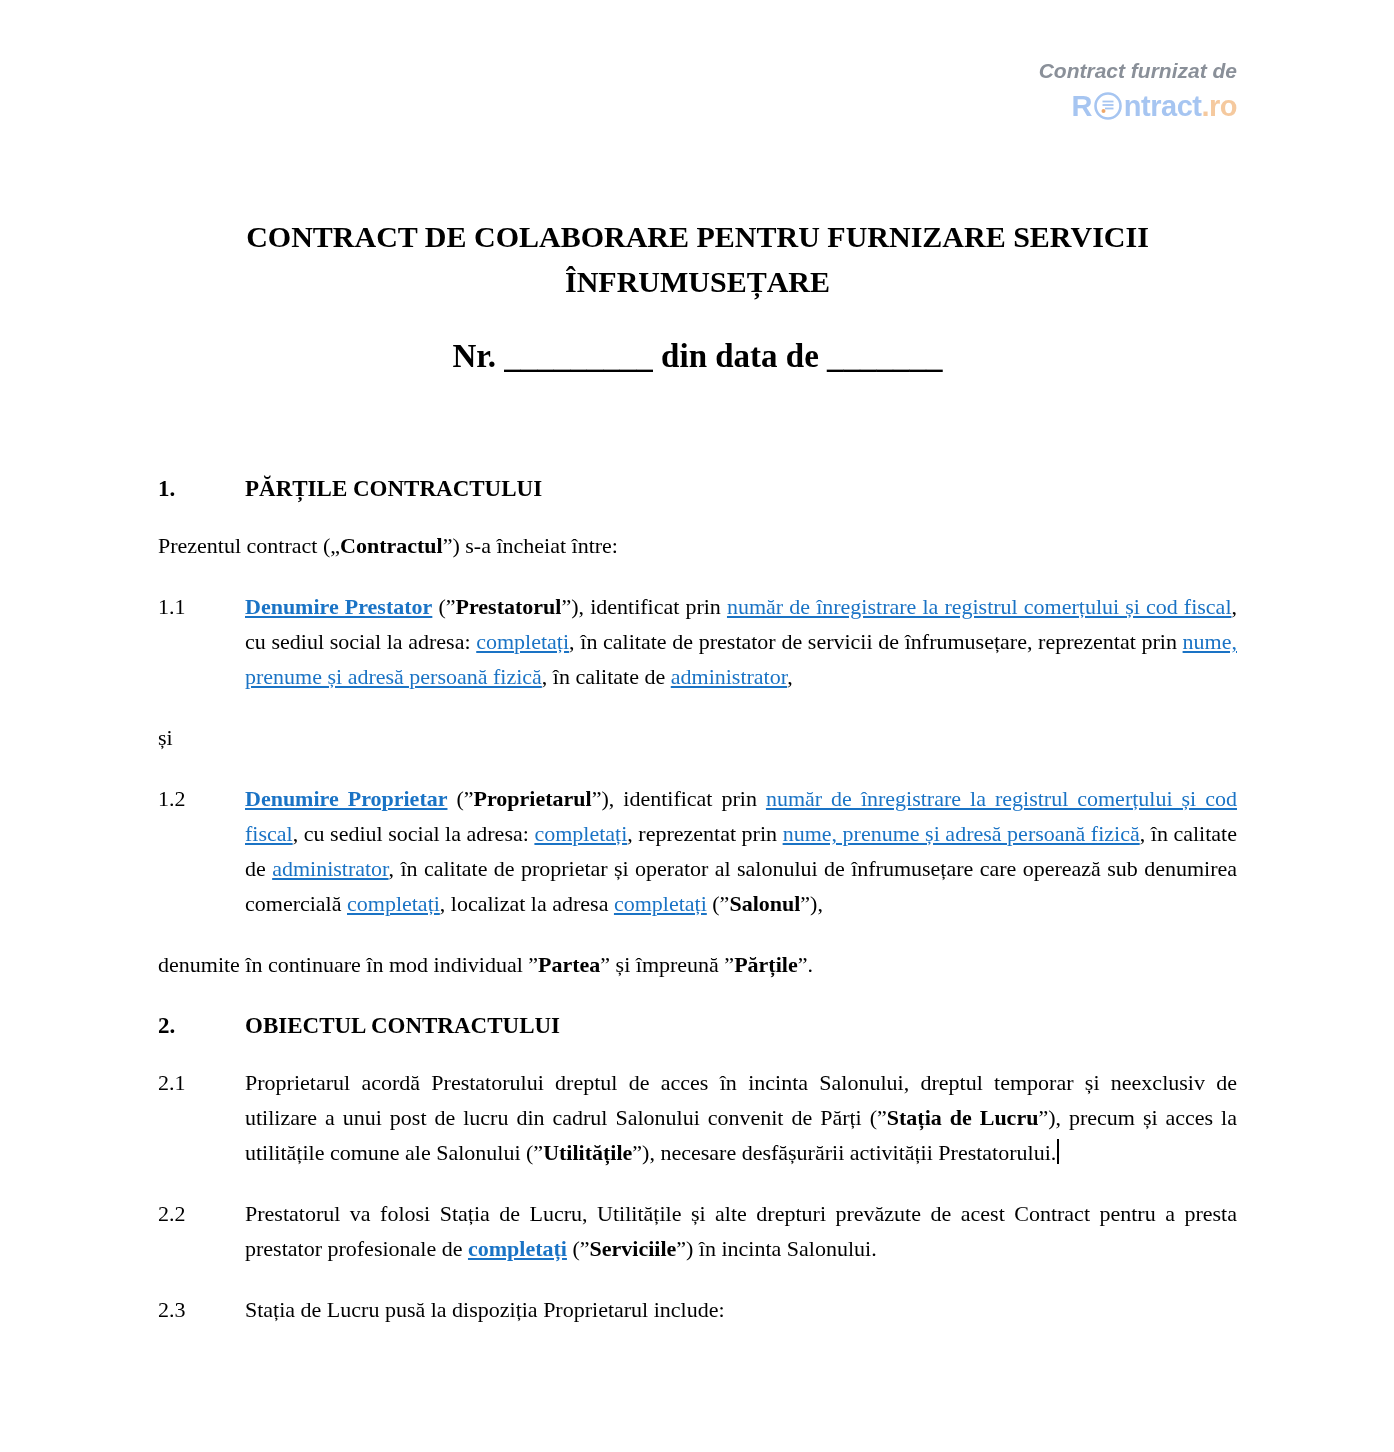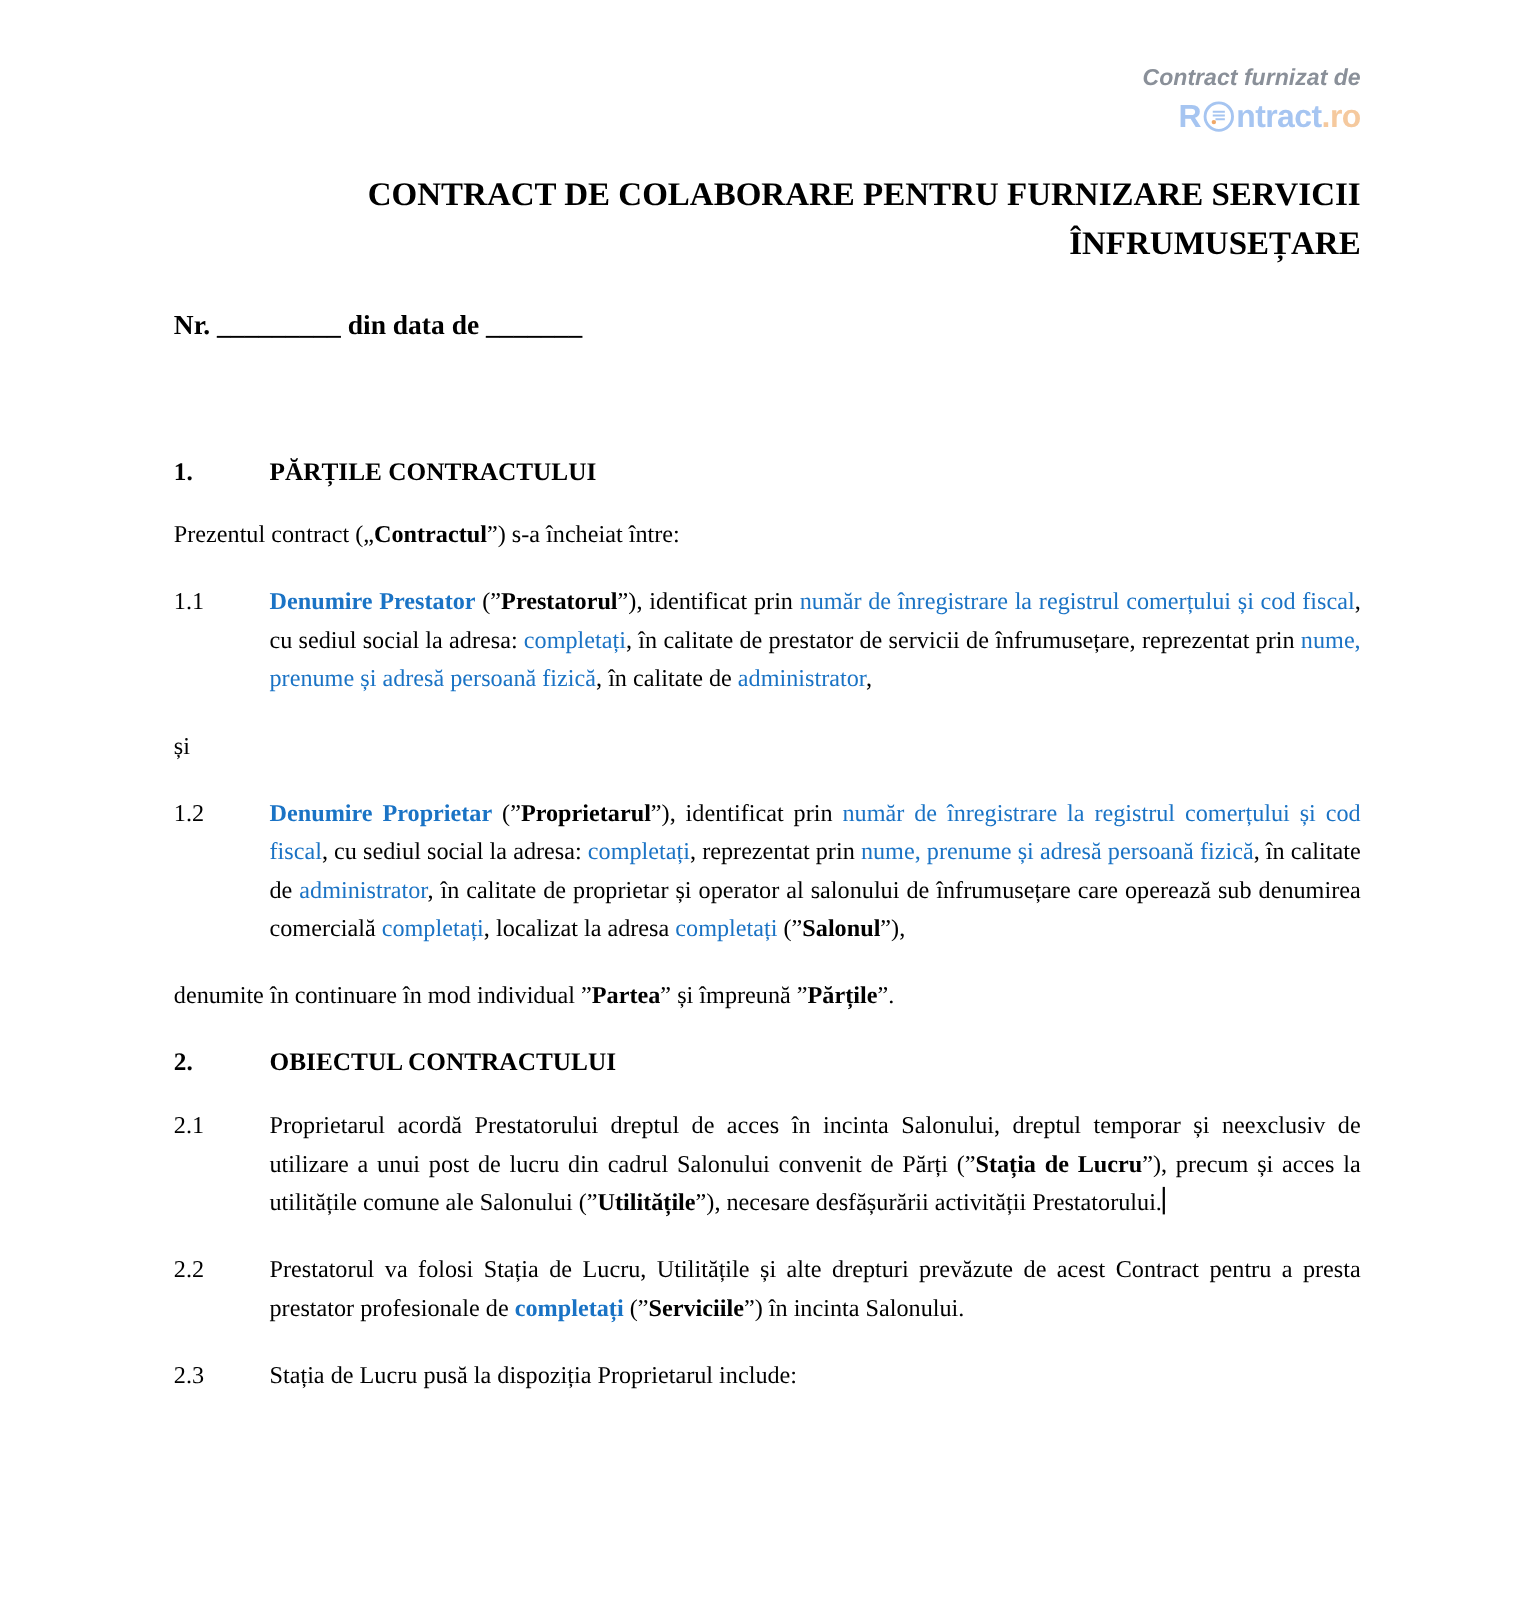--- a/index.html
+++ b/index.html
@@ -36,49 +36,50 @@
     font-size: 29px;
     letter-spacing: -0.5px;
     margin-top: 2px;
   }
   .logo-blue { color: var(--logo-blue, #a6c5f1); }
   .logo-orange { color: var(--logo-orange, #f5c99e); text-align: center; }
   .logo-icon { display: inline-flex; align-items: center; margin: 0 1px; }
 
   
   .title {
-    margin-top: 28px;
-    text-align: right;
+    margin-top: 88px;
+    text-align: center;
     font-size: 30px;
     line-height: 45px;
     font-weight: bold;
   }
   .subtitle {
     margin-top: 30px;
-    font-size: 25px;
+    text-align: center;
+    font-size: 33px;
     line-height: 45px;
     font-weight: bold;
   }
 
   
   .content { margin-top: 92px; }
   .block {
     display: grid;
     grid-template-columns: 87px 1fr;
     font-size: 22px;
     line-height: 35px;
     margin-bottom: 26px;
   }
   .block.no-num { display: block; }
   .block.heading { font-weight: bold; font-size: 23px; margin-bottom: 22px; }
   .num { text-align: left; }
   .text { text-align: left; }
   .text.justify { text-align: justify; }
   .run.bold { font-weight: bold; }
-  .run.blue { color: var(--blue, #1a73c5); }
+  .run.blue { color: var(--blue, #1a73c5); text-decoration: underline; }
   .run.caret {
     display: inline-block;
     width: 2px; height: 25px;
     background: #000;
     vertical-align: -4px;
     margin-left: 1px;
   }
 </style>
 </head>
 <body>

